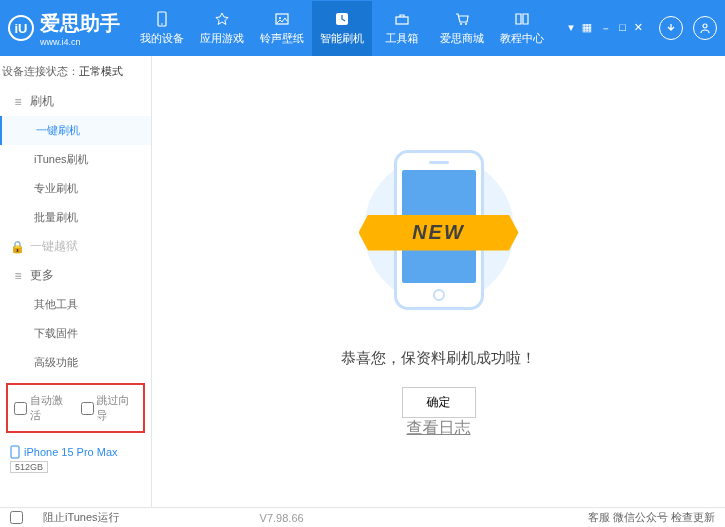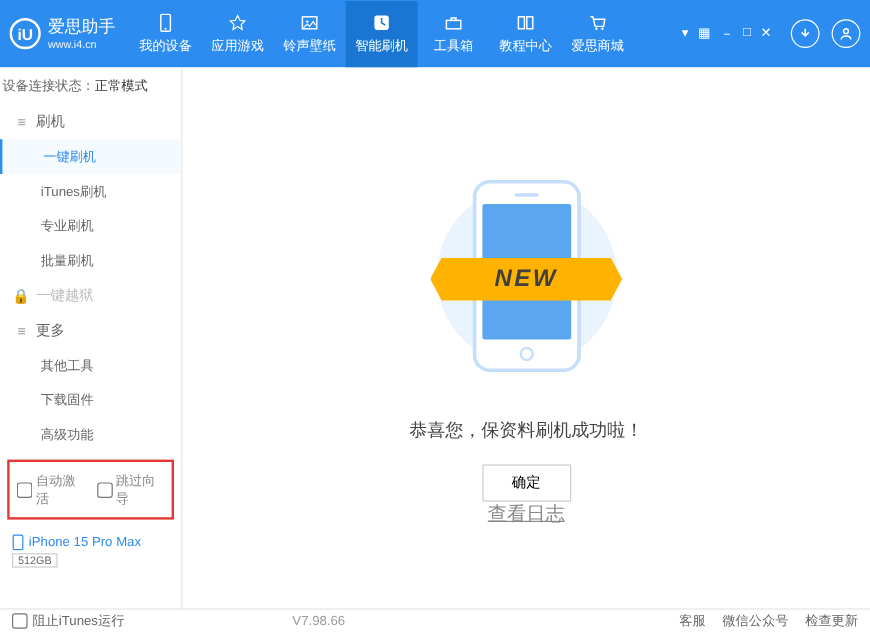--- a/index.html
+++ b/index.html
@@ -1,21 +1,21 @@
 <!DOCTYPE html>
 <html><head>
 <meta charset="utf-8">
 <style>
 *{margin:0;padding:0;box-sizing:border-box;font-family:"Microsoft YaHei",sans-serif}
 body{width:725px;height:527px;overflow:hidden;background:#fff;font-size:12px;color:#333}
 .header{height:56px;background:#2d8cf0;display:flex;align-items:center;padding:0 8px}
 .logo-area{display:flex;align-items:center;gap:6px;padding-right:12px}
 .logo-circle{width:26px;height:26px;border:2px solid #fff;border-radius:50%;display:flex;align-items:center;justify-content:center;color:#fff;font-weight:bold;font-size:13px}
 .logo-text{display:flex;flex-direction:column;color:#fff}
-.logo-title{font-size:14px;font-weight:normal}
+.logo-title{font-size:20px;font-weight:bold}
 .logo-url{font-size:9px;opacity:.9}
 .nav{display:flex;height:55px}
 .nav-item{width:60px;display:flex;flex-direction:column;align-items:center;justify-content:center;color:#fff;font-size:11px;cursor:pointer;gap:3px}
 .nav-item.active{background:#1976d2}
 .nav-icon{width:18px;height:18px;display:flex;align-items:center;justify-content:center}
 .header-right{margin-left:auto;display:flex;align-items:center;gap:10px;color:#fff}
 .win-controls{display:flex;gap:4px;font-size:11px;margin-right:4px}
 .win-btn{cursor:pointer;padding:2px}
 .hdr-circle{width:24px;height:24px;border:1.5px solid #fff;border-radius:50%;display:flex;align-items:center;justify-content:center;cursor:pointer}
 .body{display:flex;height:451px}
@@ -38,22 +38,22 @@
 .circle-bg{position:absolute;width:150px;height:150px;border-radius:50%;background:#eaf4ff;left:-10px;top:10px}
 .phone{position:absolute;width:90px;height:160px;background:#fff;border:3px solid #c5defb;border-radius:14px;left:20px;top:5px;display:flex;flex-direction:column;align-items:center}
 .speaker{width:20px;height:3px;background:#c5defb;margin-top:8px;border-radius:2px}
 .screen{flex:1;width:74px;background:#5aa7ef;margin:6px 0;border-radius:2px}
 .home-btn{width:12px;height:12px;border:2px solid #c5defb;border-radius:50%;margin-bottom:6px}
 .ribbon{position:absolute;top:70px;left:-15px;width:160px;height:36px;background:#ffb300;display:flex;align-items:center;justify-content:center;color:#404040;font-weight:900;font-size:20px;font-style:italic;letter-spacing:2px;clip-path:polygon(6% 0,94% 0,100% 50%,94% 100%,6% 100%,0 50%)}
 .success-text{margin-top:24px;font-size:15px;color:#444}
 .ok-btn{margin-top:19px;padding:6px 24px;border:1px solid #ccc;background:#fff;cursor:pointer;font-size:12px}
 .log-link{color:#888;font-size:16px;cursor:pointer;text-decoration:underline}
 .footer{height:20px;border-top:1px solid #e5e5e5;display:flex;align-items:center;padding:0 10px;font-size:11px;color:#666}
-.footer-left{display:flex;align-items:center;gap:4px}
-.footer-right{margin-left:auto;display:flex;gap:14px}
+.footer-left{display:flex;align-items:center;gap:20px}
+.footer-right{margin-left:auto;display:flex;gap:3px}
 .footer-link{cursor:pointer}
 .version{margin-left:140px;color:#999}
 svg{display:block}
 </style>
 </head>
 <body>
 
 <div class="header">
   <div class="logo-area">
     <div class="logo-circle">iU</div>
@@ -104,34 +104,34 @@
           <svg width="16" height="16" viewBox="0 0 16 16">
             <rect x="2" y="6" width="12" height="7" fill="none" stroke="#fff" stroke-width="1.2"></rect>
             <path d="M6 6V4h4v2" fill="none" stroke="#fff" stroke-width="1.2"></path>
           </svg>
         </span>
         <span>工具箱</span>
       </div>
     <div class="nav-item">
         <span class="nav-icon">
           <svg width="16" height="16" viewBox="0 0 16 16">
-            <path d="M2 3h5v10H2zM9 3h5v10H9z" fill="none" stroke="#fff" stroke-width="1.2"></path>
-          </svg>
-        </span>
-        <span>教程中心</span>
-      </div>
-    <div class="nav-item">
-        <span class="nav-icon">
-          <svg width="16" height="16" viewBox="0 0 16 16">
             <path d="M2 3h2l2 8h7l1-6H5" fill="none" stroke="#fff" stroke-width="1.2"></path>
             <circle cx="7" cy="13" r="1" fill="#fff"></circle>
             <circle cx="12" cy="13" r="1" fill="#fff"></circle>
           </svg>
         </span>
         <span>爱思商城</span>
+      </div>
+    <div class="nav-item">
+        <span class="nav-icon">
+          <svg width="16" height="16" viewBox="0 0 16 16">
+            <path d="M2 3h5v10H2zM9 3h5v10H9z" fill="none" stroke="#fff" stroke-width="1.2"></path>
+          </svg>
+        </span>
+        <span>教程中心</span>
       </div>
   </div>
   <div class="header-right">
     <div class="win-controls">
       <span class="win-btn">▾</span>
       <span class="win-btn">▦</span>
       <span class="win-btn">－</span>
       <span class="win-btn">□</span>
       <span class="win-btn">✕</span>
     </div>

